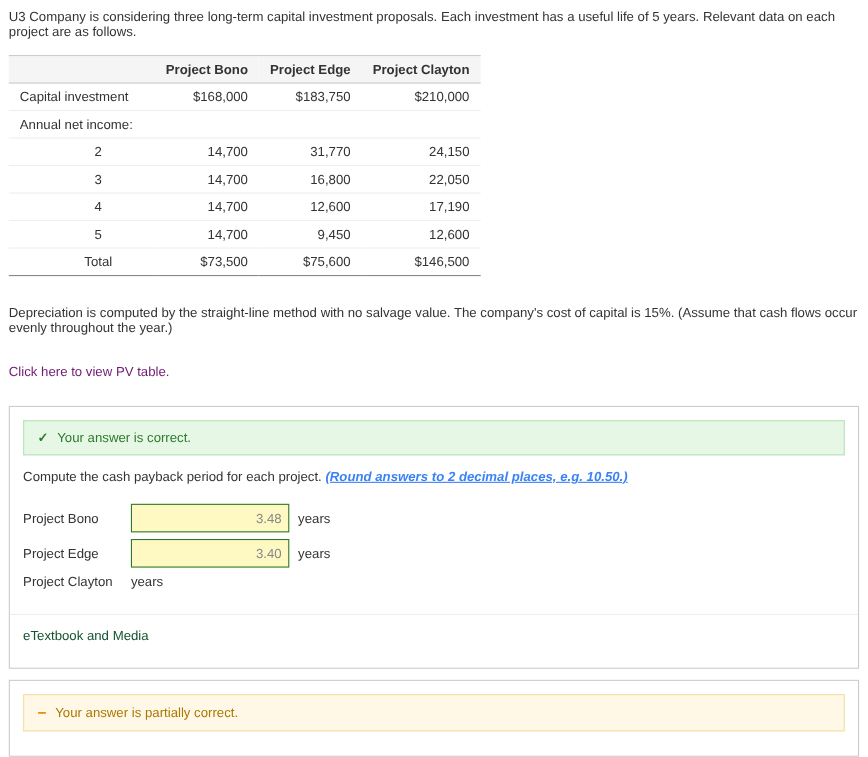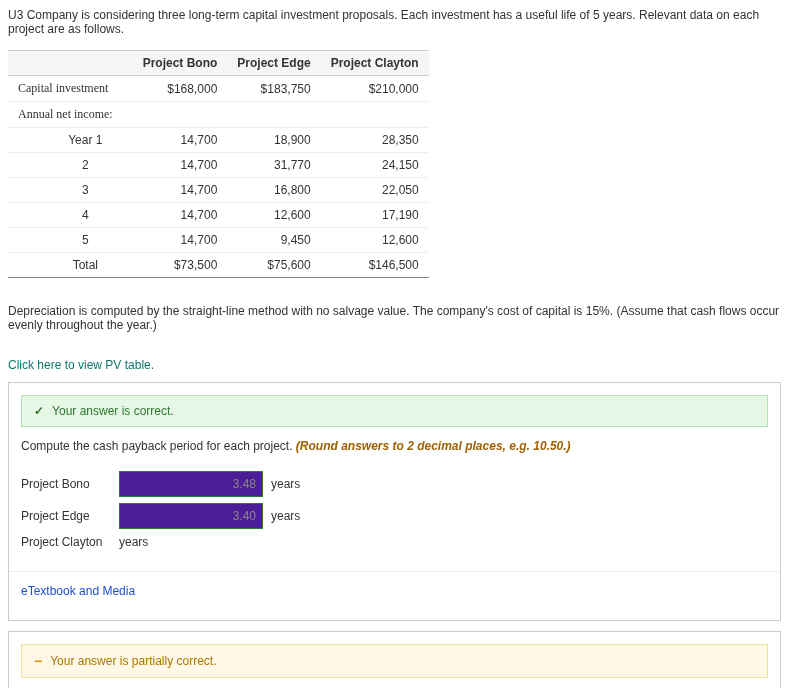--- a/index.html
+++ b/index.html
@@ -14,57 +14,57 @@
   }
   .intro { margin-bottom: 14px; }
   .data-table { border-collapse: collapse; margin-bottom: 14px; }
   .data-table th, .data-table td {
     padding: 5px 10px;
     text-align: right;
     font-size: 12px;
     border-bottom: 1px solid #eee;
   }
   .data-table th { font-weight: bold; border-top: 1px solid #ccc; border-bottom: 1px solid #ccc; background: #f5f5f5;}
-  .data-table .row-label { text-align: left; padding-right: 20px; font-family: Liberation Serif, serif;}
+  .data-table .row-label { text-align: left; padding-right: 20px;}
   .data-table .total-row td { border-top: 1px solid #888; border-bottom: 1px solid #888; }
   .data-table .indent { padding-left: 40px; text-align:center;}
   .note { margin: 26px 0; }
-  .link { color: #0f766e; cursor: pointer; display:inline-block; margin-bottom:0;}
+  .link { color: #701a75; cursor: pointer; display:inline-block; margin-bottom:14px;}
   .box {
     border: 1px solid #ccc;
     margin: 10px 0;
     padding: 0 0 10px 0;
   }
   .feedback {
     padding: 8px 12px;
     margin: 12px;
     font-size: 12px;
     display: flex;
     align-items: center;
     gap: 8px;
   }
   .feedback.correct { background: #e6f7e6; border: 1px solid #b6e3b6; color: #2d7a2d;}
   .feedback.partial { background: #fff8e6; border: 1px solid #f0e0a0; color: #aa7700;}
   .feedback .icon-check { color:#2d7a2d; font-weight:bold;}
   .feedback .icon-minus { color:#e08c00; font-weight:bold; font-size:14px;}
   .question-text { padding: 0 12px 8px 12px; }
-  .red-italic { color: #a16207; font-style: italic; font-weight: bold;}
+  .red-italic { color: #3b82f6; font-style: italic; font-weight: bold; text-decoration: underline;}
   .answer-grid { padding: 4px 12px; }
   .answer-row { display: flex; align-items: center; margin: 6px 0; gap: 8px;}
   .answer-row .label { width: 90px; }
   .answer-input {
     width: 130px; height: 20px;
     border: 1px solid #888;
     text-align: right;
     padding: 2px 6px;
     font-size: 12px;
   }
   .answer-input.green { border-color:#2d7a2d; color:#2d7a2d; background:#f0fff0;}
-  .answer-input.locked { color:#888; background:#4c1d95;}
-  .etextbook { padding: 12px; font-size:12px; color:#1d4ed8; border-top:1px solid #eee; margin-top:12px;}
+  .answer-input.locked { color:#888; background:#fef9c3;}
+  .etextbook { padding: 12px; font-size:12px; color:#14532d; border-top:1px solid #eee; margin-top:12px;}
 </style>
 </head>
 <body>
 
 
 
 <div class="intro">U3 Company is considering three long-term capital investment proposals. Each investment has a useful life of 5 years. Relevant data on each project are as follows.</div>
 
 <table class="data-table">
   <tbody>
@@ -79,26 +79,20 @@
     <td>$168,000</td>
     <td>$183,750</td>
     <td>$210,000</td>
   </tr>
   <tr>
     <td class="row-label">Annual net income:</td>
     <td></td>
         <td></td>
         <td></td>
   </tr>
-  <tr>
-        <td class="indent">Year 1</td>
-        <td>14,700</td>
-        <td>18,900</td>
-        <td>28,350</td>
-      </tr>
   <tr>
         <td class="indent">2</td>
         <td>14,700</td>
         <td>31,770</td>
         <td>24,150</td>
       </tr>
   <tr>
         <td class="indent">3</td>
         <td>14,700</td>
         <td>16,800</td>

